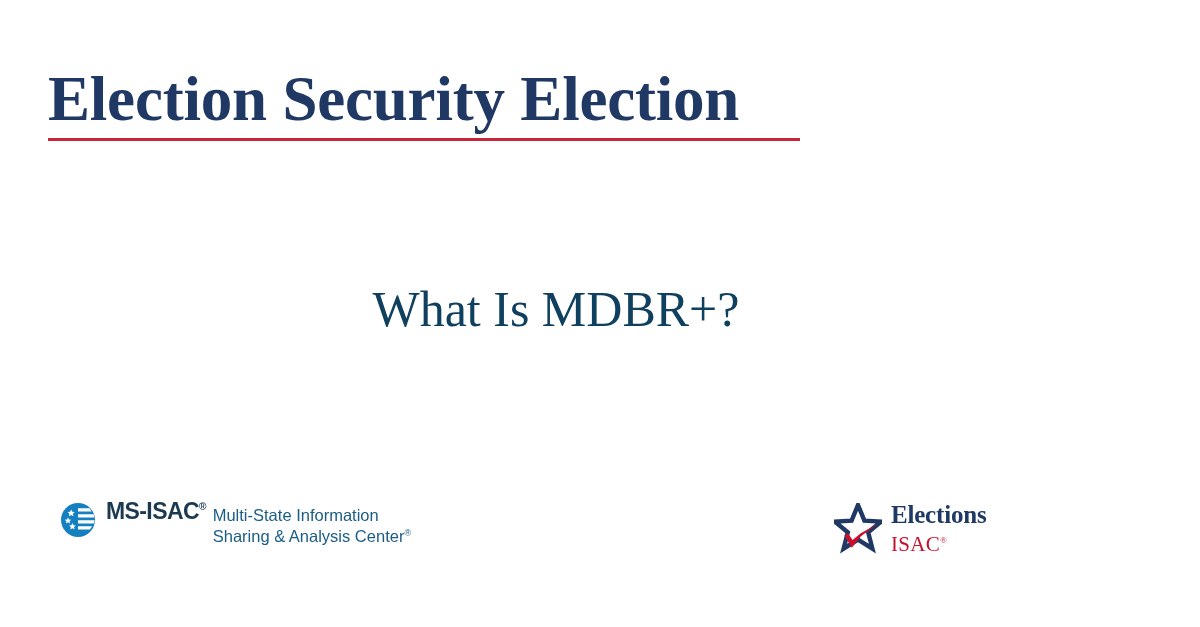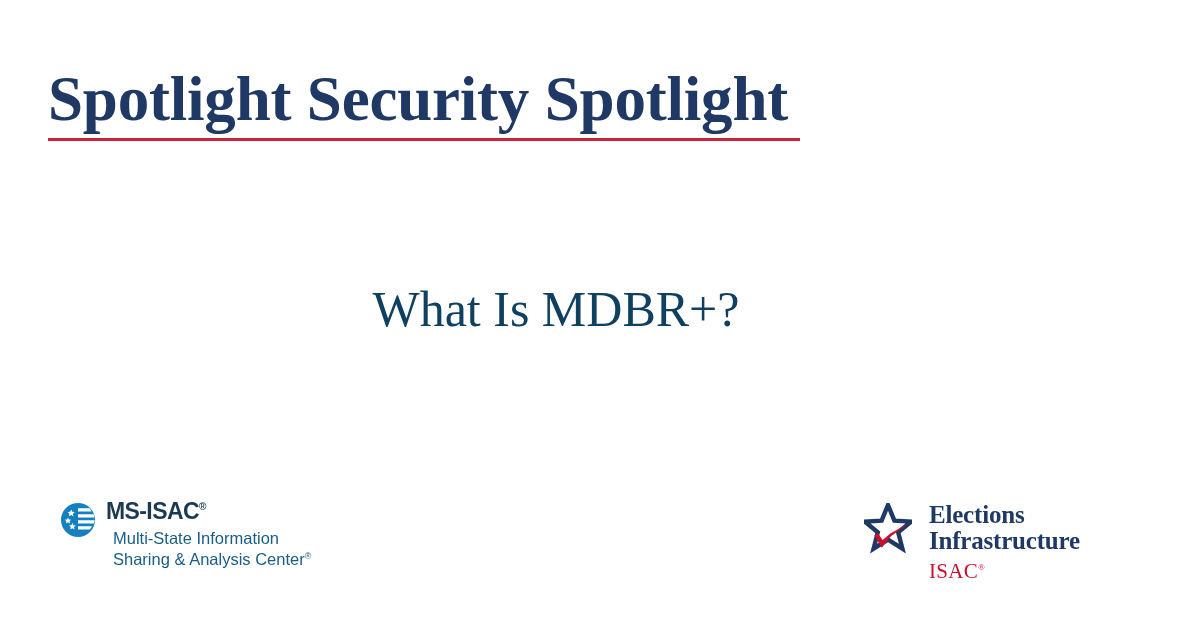--- a/index.html
+++ b/index.html
@@ -76,21 +76,20 @@
     gap: 10px;
   }
   .msisac-badge {
     width: 36px;
     height: 36px;
     flex: 0 0 36px;
     margin-top: 2px;
   }
   .msisac-text {
     display: flex;
-    flex-direction: column;
     line-height: 1.0;
   }
   .msisac-wordmark {
     font-family: "Liberation Sans", "DejaVu Sans", sans-serif;
     font-weight: bold;
     font-size: 23px;
     color: #1B3A52;
     letter-spacing: -0.6px;
     white-space: nowrap;
   }
@@ -109,25 +108,25 @@
     white-space: nowrap;
     margin-left: 7px;
   }
   .msisac-tagline sup {
     font-size: 9px;
     vertical-align: super;
   }
 
   .logo-eiisac {
     position: absolute;
-    left: 864px;
+    left: 834px;
     top: 502px;
     display: flex;
     align-items: flex-start;
-    gap: 17px;
+    gap: 9px;
   }
   .eiisac-mark {
     width: 48px;
     height: 52px;
     flex: 0 0 48px;
     margin-top: 1px;
   }
   .eiisac-text {
     display: flex;
     flex-direction: column;
@@ -155,21 +154,21 @@
     font-size: 9px;
     vertical-align: super;
   }
 </style>
 </head>
 <body>
 
 <div class="slide">
 
   <div class="title-block">
-    <h1 class="slide-title">Spotlight Security Spotlight</h1>
+    <h1 class="slide-title">Election Security Election</h1>
     <div class="title-rule"></div>
   </div>
 
   <div class="subtitle-wrap">
     <h2 class="slide-subtitle">What Is MDBR+?</h2>
   </div>
 
   <div class="logo-msisac">
     <span class="msisac-badge">
       <svg viewBox="0 0 36 36" width="36" height="36" aria-hidden="true">
@@ -199,18 +198,17 @@
     <span class="eiisac-mark">
       <svg viewBox="0 0 48 52" width="48" height="52" aria-hidden="true">
 
         <path d="M24 2 L30.4 17.6 L47 18.6 L34.2 29.4 L38.4 45.6 L24 36.6 L9.6 45.6 L13.8 29.4 L1 18.6 L17.6 17.6 Z" fill="none" stroke="#1F3864" stroke-width="4.4" stroke-linejoin="miter"></path>
 
         <path d="M10.4 32.4 L17.8 44.8 L27.0 33.2 L44.0 20.4 L26.4 30.4 L18.6 37.0 L14.0 30.2 Z" fill="#C8102E"></path>
       </svg>
     </span>
     <span class="eiisac-text">
       <span class="eiisac-line">Elections</span>
-      <span class="eiisac-line">Infrastructure</span>
       <span class="eiisac-isac"><span>ISAC</span><sup>®</sup></span>
     </span>
   </div>
 
 </div>
 
 </body></html>

